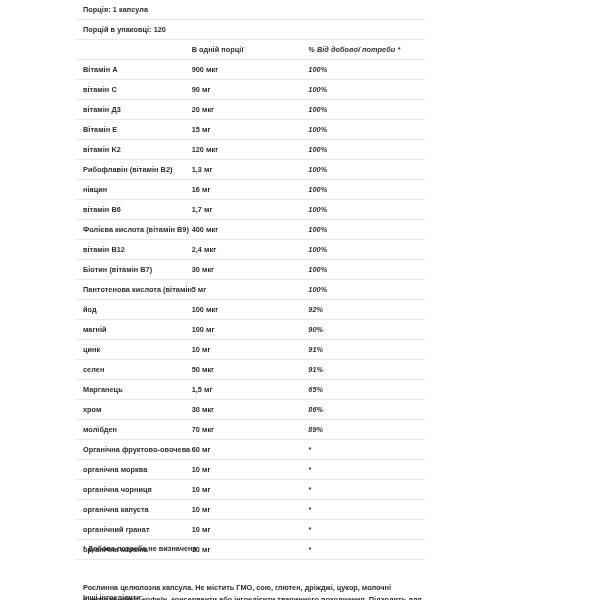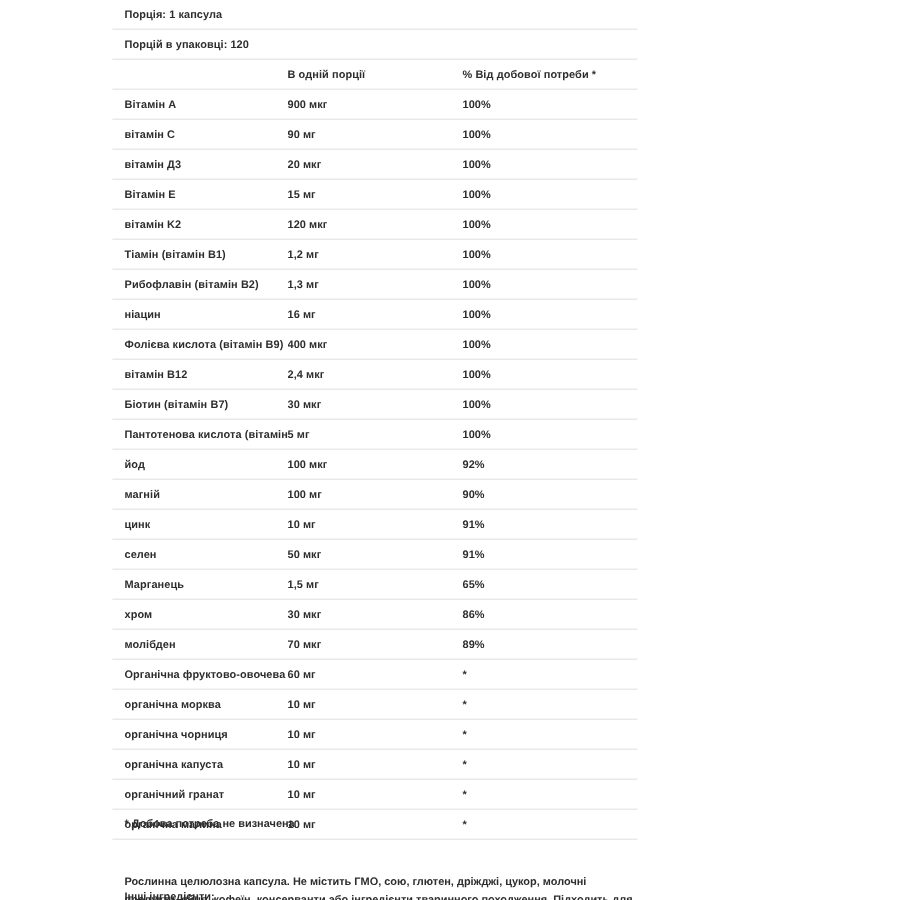--- a/index.html
+++ b/index.html
@@ -40,21 +40,21 @@
     vertical-align: middle;
     font-size: 7.3px;
     font-weight: bold;
     letter-spacing: 0.05px;
     color: #2d2d2d;
     white-space: nowrap;
     overflow: hidden;
   }
   .col-name   { width: 173px; }
   .col-amount { width: 65px; padding-left: 0 !important; }
-  .col-dv     { width: 112px; padding-left: 0 !important; }
+  .col-dv     { width: 112px; padding-left: 0 !important; font-style: italic; }
 
   tr.intro-row td { border-bottom: 1px solid #e9e9e9; }
   tr.header-row td {
     font-weight: bold;
   }
   tr.header-row .col-name { }
 
   
   .footnote {
     position: absolute;
@@ -125,32 +125,32 @@
           <td class="col-name">Вітамін E</td>
           <td class="col-amount">15 мг</td>
           <td class="col-dv">100%</td>
         </tr>
         <tr>
           <td class="col-name">вітамін K2</td>
           <td class="col-amount">120 мкг</td>
           <td class="col-dv">100%</td>
         </tr>
         <tr>
-          <td class="col-name">Тіамін (вітамін B1)</td>
-          <td class="col-amount">1,2 мг</td>
-          <td class="col-dv">100%</td>
-        </tr>
-        <tr>
           <td class="col-name">Рибофлавін (вітамін B2)</td>
           <td class="col-amount">1,3 мг</td>
           <td class="col-dv">100%</td>
         </tr>
         <tr>
           <td class="col-name">ніацин</td>
           <td class="col-amount">16 мг</td>
+          <td class="col-dv">100%</td>
+        </tr>
+        <tr>
+          <td class="col-name">вітамін B6</td>
+          <td class="col-amount">1,7 мг</td>
           <td class="col-dv">100%</td>
         </tr>
         <tr>
           <td class="col-name">Фолієва кислота (вітамін B9)</td>
           <td class="col-amount">400 мкг</td>
           <td class="col-dv">100%</td>
         </tr>
         <tr>
           <td class="col-name">вітамін B12</td>
           <td class="col-amount">2,4 мкг</td>

